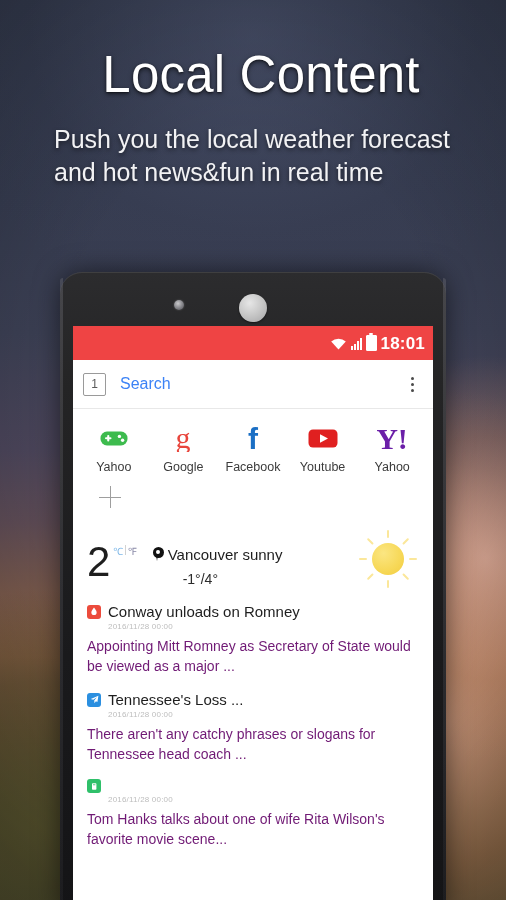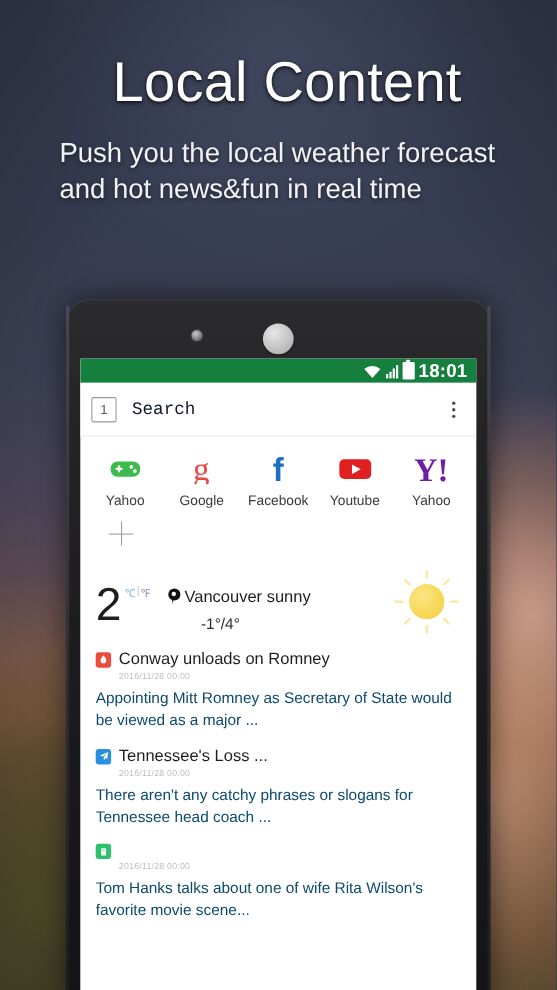--- a/index.html
+++ b/index.html
@@ -78,21 +78,21 @@
        background:radial-gradient(circle at 38% 32%,#e6e6e6 0%,#c6c6c6 50%,#a4a4a6 100%);
        box-shadow:0 1px 2px rgba(0,0,0,0.5);}
 
   
   #screen{
     position:absolute;left:13px;top:54px;width:360px;height:586px;
     background:#ffffff;overflow:hidden;
   }
   
   .statusbar{
-    height:22px;background:#15803d;display:flex;align-items:center;
+    height:34px;background:#ef4444;display:flex;align-items:center;
     justify-content:flex-end;padding-right:8px;gap:4px;
   }
   .sb-time{color:#fff;font-size:17px;font-weight:700;letter-spacing:0.2px;line-height:1;}
   .sb-ico{display:flex;align-items:flex-end;gap:3px;}
   .bars{display:flex;align-items:flex-end;gap:1px;height:13px;}
   .bars i{display:block;width:2px;background:#fff;}
   .bars i:nth-child(1){height:4px;} .bars i:nth-child(2){height:6px;}
   .bars i:nth-child(3){height:9px;} .bars i:nth-child(4){height:12px;}
   .batt{width:9px;height:14px;border:1.5px solid #fff;border-radius:1px;position:relative;background:#fff;}
   .batt:before{content:"";position:absolute;left:2.5px;top:-3px;width:4px;height:2px;background:#fff;border-radius:1px;}
@@ -100,21 +100,21 @@
   
   .searchbar{
     height:48px;background:#fff;display:flex;align-items:center;
     padding:0 10px;border-bottom:1px solid #e8e8e8;
   }
   .tabcount{
     width:21px;height:21px;border:1.5px solid #9a9a9a;border-radius:2px;
     display:flex;align-items:center;justify-content:center;
     font-size:12px;color:#5a5a5a;flex:0 0 auto;
   }
-  .search-ph{margin-left:14px;color:#0f172a;font-size:16px;flex:1;font-family:Liberation Mono, monospace;}
+  .search-ph{margin-left:14px;color:#3b82f6;font-size:16px;flex:1;}
   .kebab{width:22px;display:flex;flex-direction:column;align-items:center;gap:3px;flex:0 0 auto;}
   .kebab i{width:3px;height:3px;border-radius:50%;background:#4a4a4a;display:block;}
 
   
   .shortcuts{display:flex;padding:14px 6px 0 6px;}
   .sc{flex:1;display:flex;flex-direction:column;align-items:center;gap:7px;}
   .sc-ico{height:30px;display:flex;align-items:center;justify-content:center;}
   .sc-label{font-size:12.5px;color:#3b3b3b;}
   .addrow{padding:12px 0 0 26px;}
   .plus{position:relative;width:22px;height:22px;}
@@ -141,21 +141,21 @@
       background:radial-gradient(circle at 36% 32%,#fbe682 0%,#f7d95a 55%,#f2cd3f 100%);}
   .ray{position:absolute;left:30px;top:2px;width:2px;height:8px;background:#fbe79a;border-radius:1px;transform-origin:1px 29px;}
 
   
   .news{padding:16px 14px 0 14px;}
   .nitem{margin-bottom:15px;}
   .n-head{display:flex;align-items:center;gap:7px;}
   .n-ico{width:14px;height:14px;border-radius:3px;flex:0 0 auto;display:flex;align-items:center;justify-content:center;}
   .n-title{font-size:15px;font-weight:400;color:#1e1e1e;}
   .n-date{font-size:8px;color:#bdbdbd;margin:2px 0 5px 21px;letter-spacing:0.2px;}
-  .n-body{font-size:14px;line-height:20px;color:#0c4a6e;}
+  .n-body{font-size:14px;line-height:20px;color:#701a75;}
 </style>
 </head>
 <body>
 
 <div id="bg">
   <div class="bg-base"></div>
   <div class="bg-cool"></div>
   <div class="bg-warm"></div>
   <div class="bg-warm2"></div>
   <div class="bg-olive"></div>

